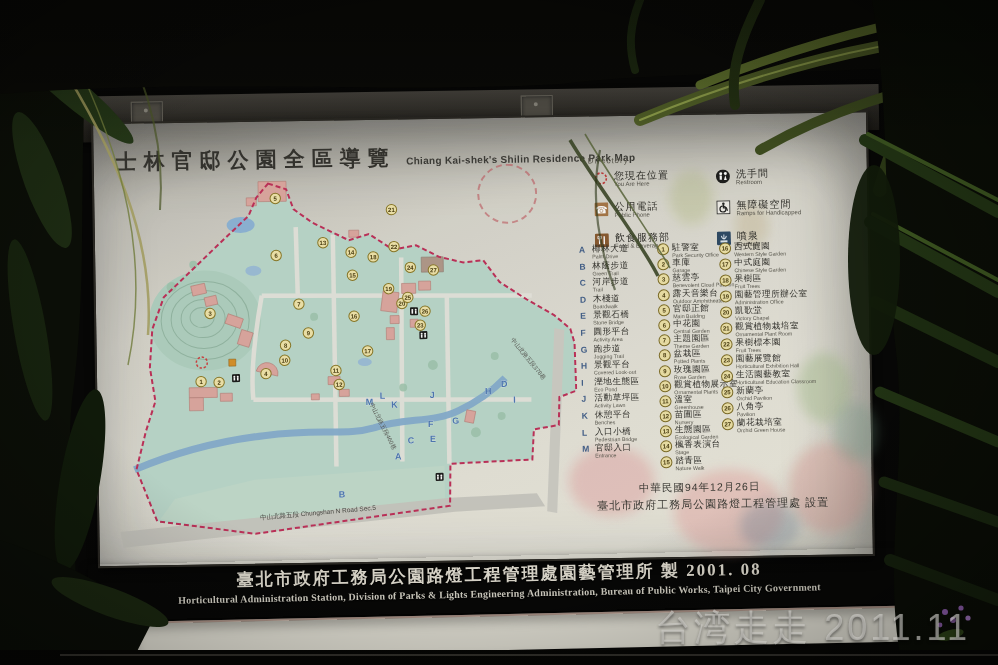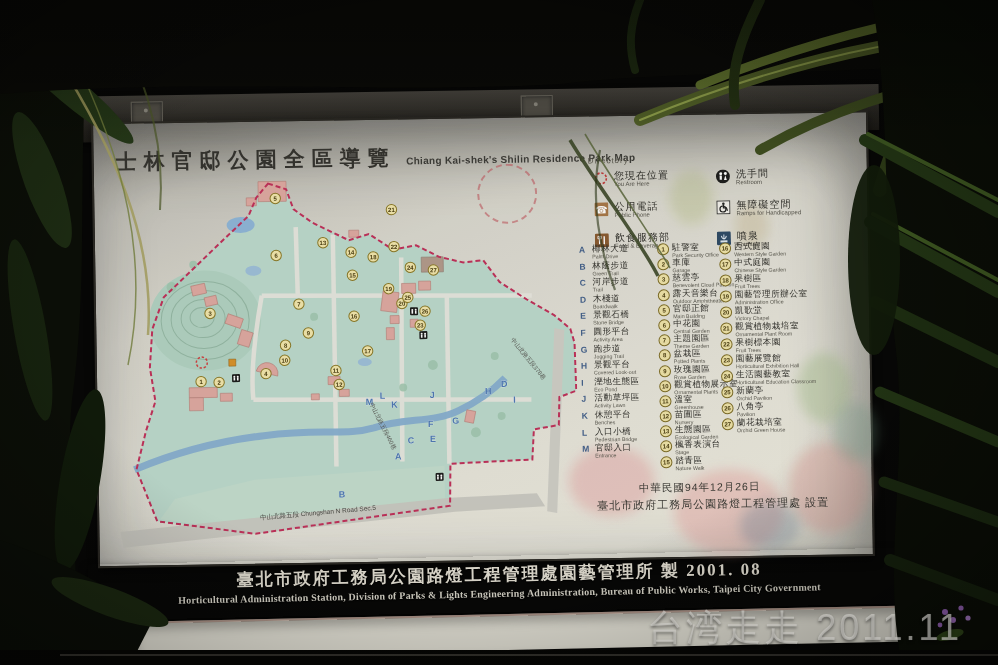--- a/index.html
+++ b/index.html
@@ -75,21 +75,21 @@
              text-shadow:0 1px 1px #000;}
   #lower-strip{position:absolute;left:48px;top:524px;width:774px;height:34px;background:#dcdacf;
                border-top:2px solid rgba(92,42,32,.45);transform:rotate(-.3deg);
                box-shadow:inset 0 6px 10px rgba(0,0,0,.25);}
 
   
   #foliage{position:absolute;inset:0;pointer-events:none;z-index:5;}
   #vignette{position:absolute;inset:0;z-index:6;pointer-events:none;
             background:radial-gradient(ellipse at 46% 46%, rgba(0,0,0,0) 52%, rgba(0,0,0,.38) 100%),
                        linear-gradient(180deg, rgba(0,0,0,.35) 0%, rgba(0,0,0,0) 22%);}
-  #watermark{position:absolute;right:36px;bottom:12px;z-index:10;font-size:36px;
+  #watermark{position:absolute;right:28px;bottom:12px;z-index:10;font-size:36px;
              color:rgba(206,204,198,.52);letter-spacing:3px;
              text-shadow:0 2px 3px rgba(0,0,0,.45), 0 0 1px rgba(255,255,255,.25);}
 </style>
 </head>
 <body>
 
 <div id="photo">
 
   <div id="sign">
     <div id="top-rail">

